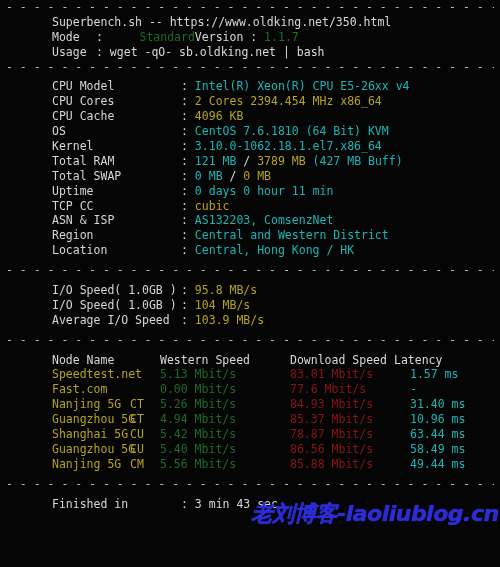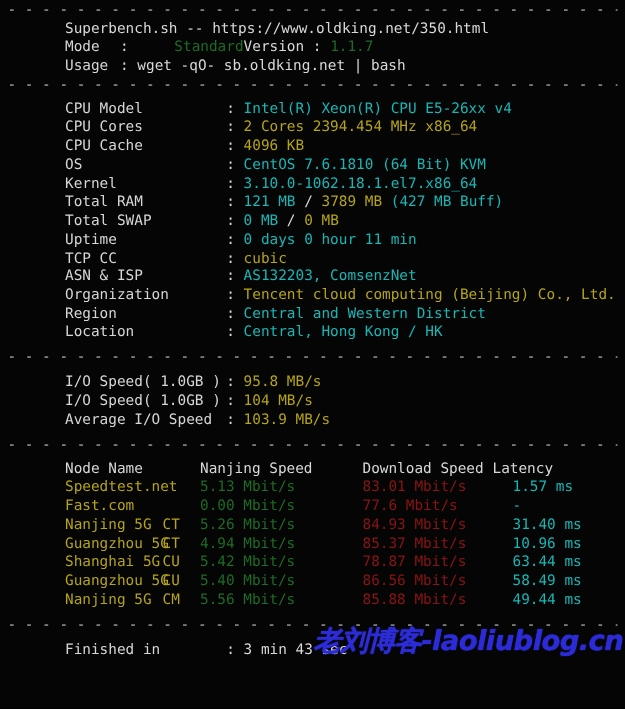--- a/index.html
+++ b/index.html
@@ -103,40 +103,39 @@
 
 
     <div class="line"><span class="label">Total RAM</span><span class="colon">: </span><span class="cyan">121 MB</span><span class="white"> / </span><span class="gold">3789 MB</span><span class="white"> </span><span class="cyan">(427 MB Buff)</span></div>
 
     <div class="line"><span class="label">Total SWAP</span><span class="colon">: </span><span class="cyan">0 MB</span><span class="white"> / </span><span class="gold">0 MB</span></div>
 
     <div id="sysinfo2-block">
         <div class="line"><span class="label">Uptime</span><span class="colon">: </span><span class="cyan">0 days 0 hour 11 min</span></div>
         <div class="line"><span class="label">TCP CC</span><span class="colon">: </span><span class="gold">cubic</span></div>
         <div class="line"><span class="label">ASN &amp; ISP</span><span class="colon">: </span><span class="cyan">AS132203, ComsenzNet</span></div>
-        <div class="line"><span class="label">Organization</span><span class="colon">: </span><span class="gold">Tencent cloud computing (Beijing) Co., Ltd.</span></div>
         <div class="line"><span class="label">Region</span><span class="colon">: </span><span class="cyan">Central and Western District</span></div>
         <div class="line"><span class="label">Location</span><span class="colon">: </span><span class="cyan">Central, Hong Kong / HK</span></div>
       </div>
 
     <div class="blank"></div>
     <div class="sep">- - - - - - - - - - - - - - - - - - - - - - - - - - - - - - - - - - - - - - - - - - - - - - - - - </div>
     <div class="blank"></div>
 
     <div id="io-block">
         <div class="line"><span class="label">I/O Speed( 1.0GB )</span><span class="colon">: </span><span class="gold">95.8 MB/s</span></div>
         <div class="line"><span class="label">I/O Speed( 1.0GB )</span><span class="colon">: </span><span class="gold">104 MB/s</span></div>
         <div class="line"><span class="label">Average I/O Speed</span><span class="colon">: </span><span class="gold">103.9 MB/s</span></div>
       </div>
 
     <div class="blank"></div>
     <div class="sep">- - - - - - - - - - - - - - - - - - - - - - - - - - - - - - - - - - - - - - - - - - - - - - - - - </div>
     <div class="blank"></div>
 
-    <div class="line"><span class="th th-node">Node Name</span><span class="th th-up">Nanjing Speed</span><span class="th th-down">Download Speed</span><span class="th">Latency</span></div>
+    <div class="line"><span class="th th-node">Node Name</span><span class="th th-up">Western Speed</span><span class="th th-down">Download Speed</span><span class="th">Latency</span></div>
 
     <div id="speedtest-rows">
         <div class="line"><span class="cell-node"><span class="node-name">Speedtest.net</span><span class="node-isp"></span></span><span class="cell-up">5.13 Mbit/s</span><span class="cell-down">83.01 Mbit/s</span><span class="cell-lat">1.57 ms</span></div>
         <div class="line"><span class="cell-node"><span class="node-name">Fast.com</span><span class="node-isp"></span></span><span class="cell-up">0.00 Mbit/s</span><span class="cell-down">77.6 Mbit/s</span><span class="cell-lat">-</span></div>
         <div class="line"><span class="cell-node"><span class="node-name">Nanjing 5G</span><span class="node-isp">CT</span></span><span class="cell-up">5.26 Mbit/s</span><span class="cell-down">84.93 Mbit/s</span><span class="cell-lat">31.40 ms</span></div>
         <div class="line"><span class="cell-node"><span class="node-name">Guangzhou 5G</span><span class="node-isp">CT</span></span><span class="cell-up">4.94 Mbit/s</span><span class="cell-down">85.37 Mbit/s</span><span class="cell-lat">10.96 ms</span></div>
         <div class="line"><span class="cell-node"><span class="node-name">Shanghai 5G</span><span class="node-isp">CU</span></span><span class="cell-up">5.42 Mbit/s</span><span class="cell-down">78.87 Mbit/s</span><span class="cell-lat">63.44 ms</span></div>
         <div class="line"><span class="cell-node"><span class="node-name">Guangzhou 5G</span><span class="node-isp">CU</span></span><span class="cell-up">5.40 Mbit/s</span><span class="cell-down">86.56 Mbit/s</span><span class="cell-lat">58.49 ms</span></div>
         <div class="line"><span class="cell-node"><span class="node-name">Nanjing 5G</span><span class="node-isp">CM</span></span><span class="cell-up">5.56 Mbit/s</span><span class="cell-down">85.88 Mbit/s</span><span class="cell-lat">49.44 ms</span></div>
       </div>

